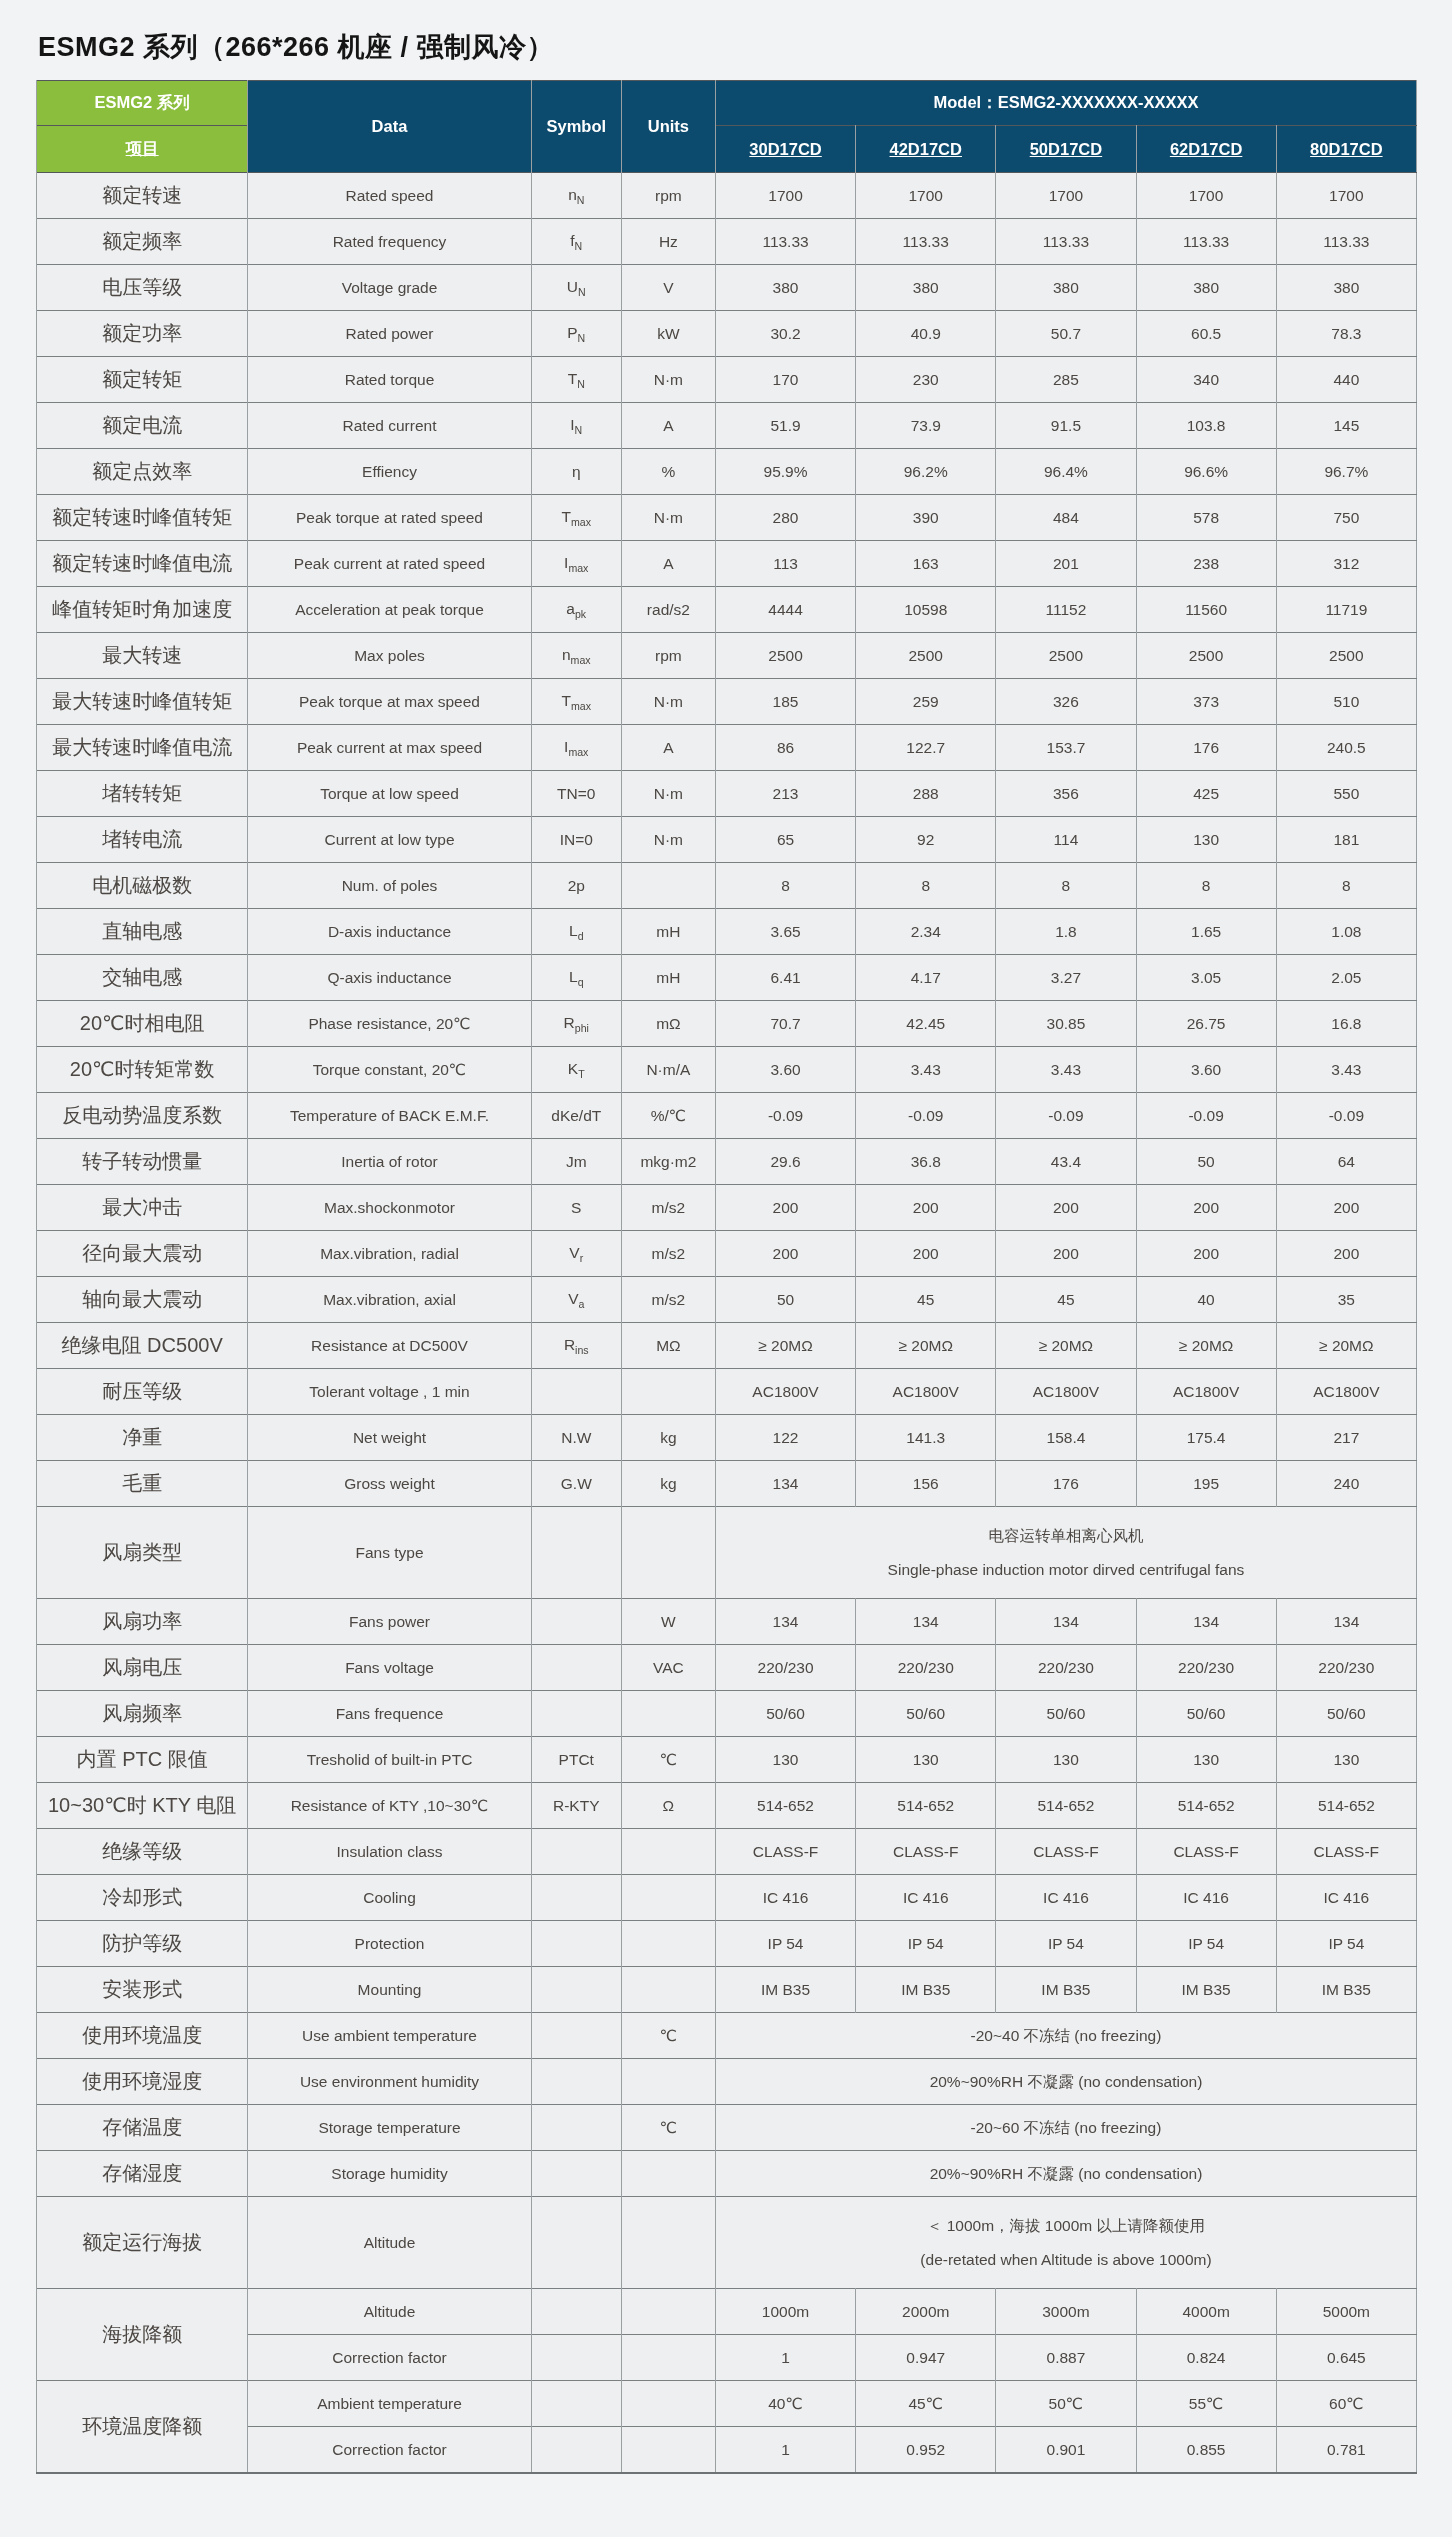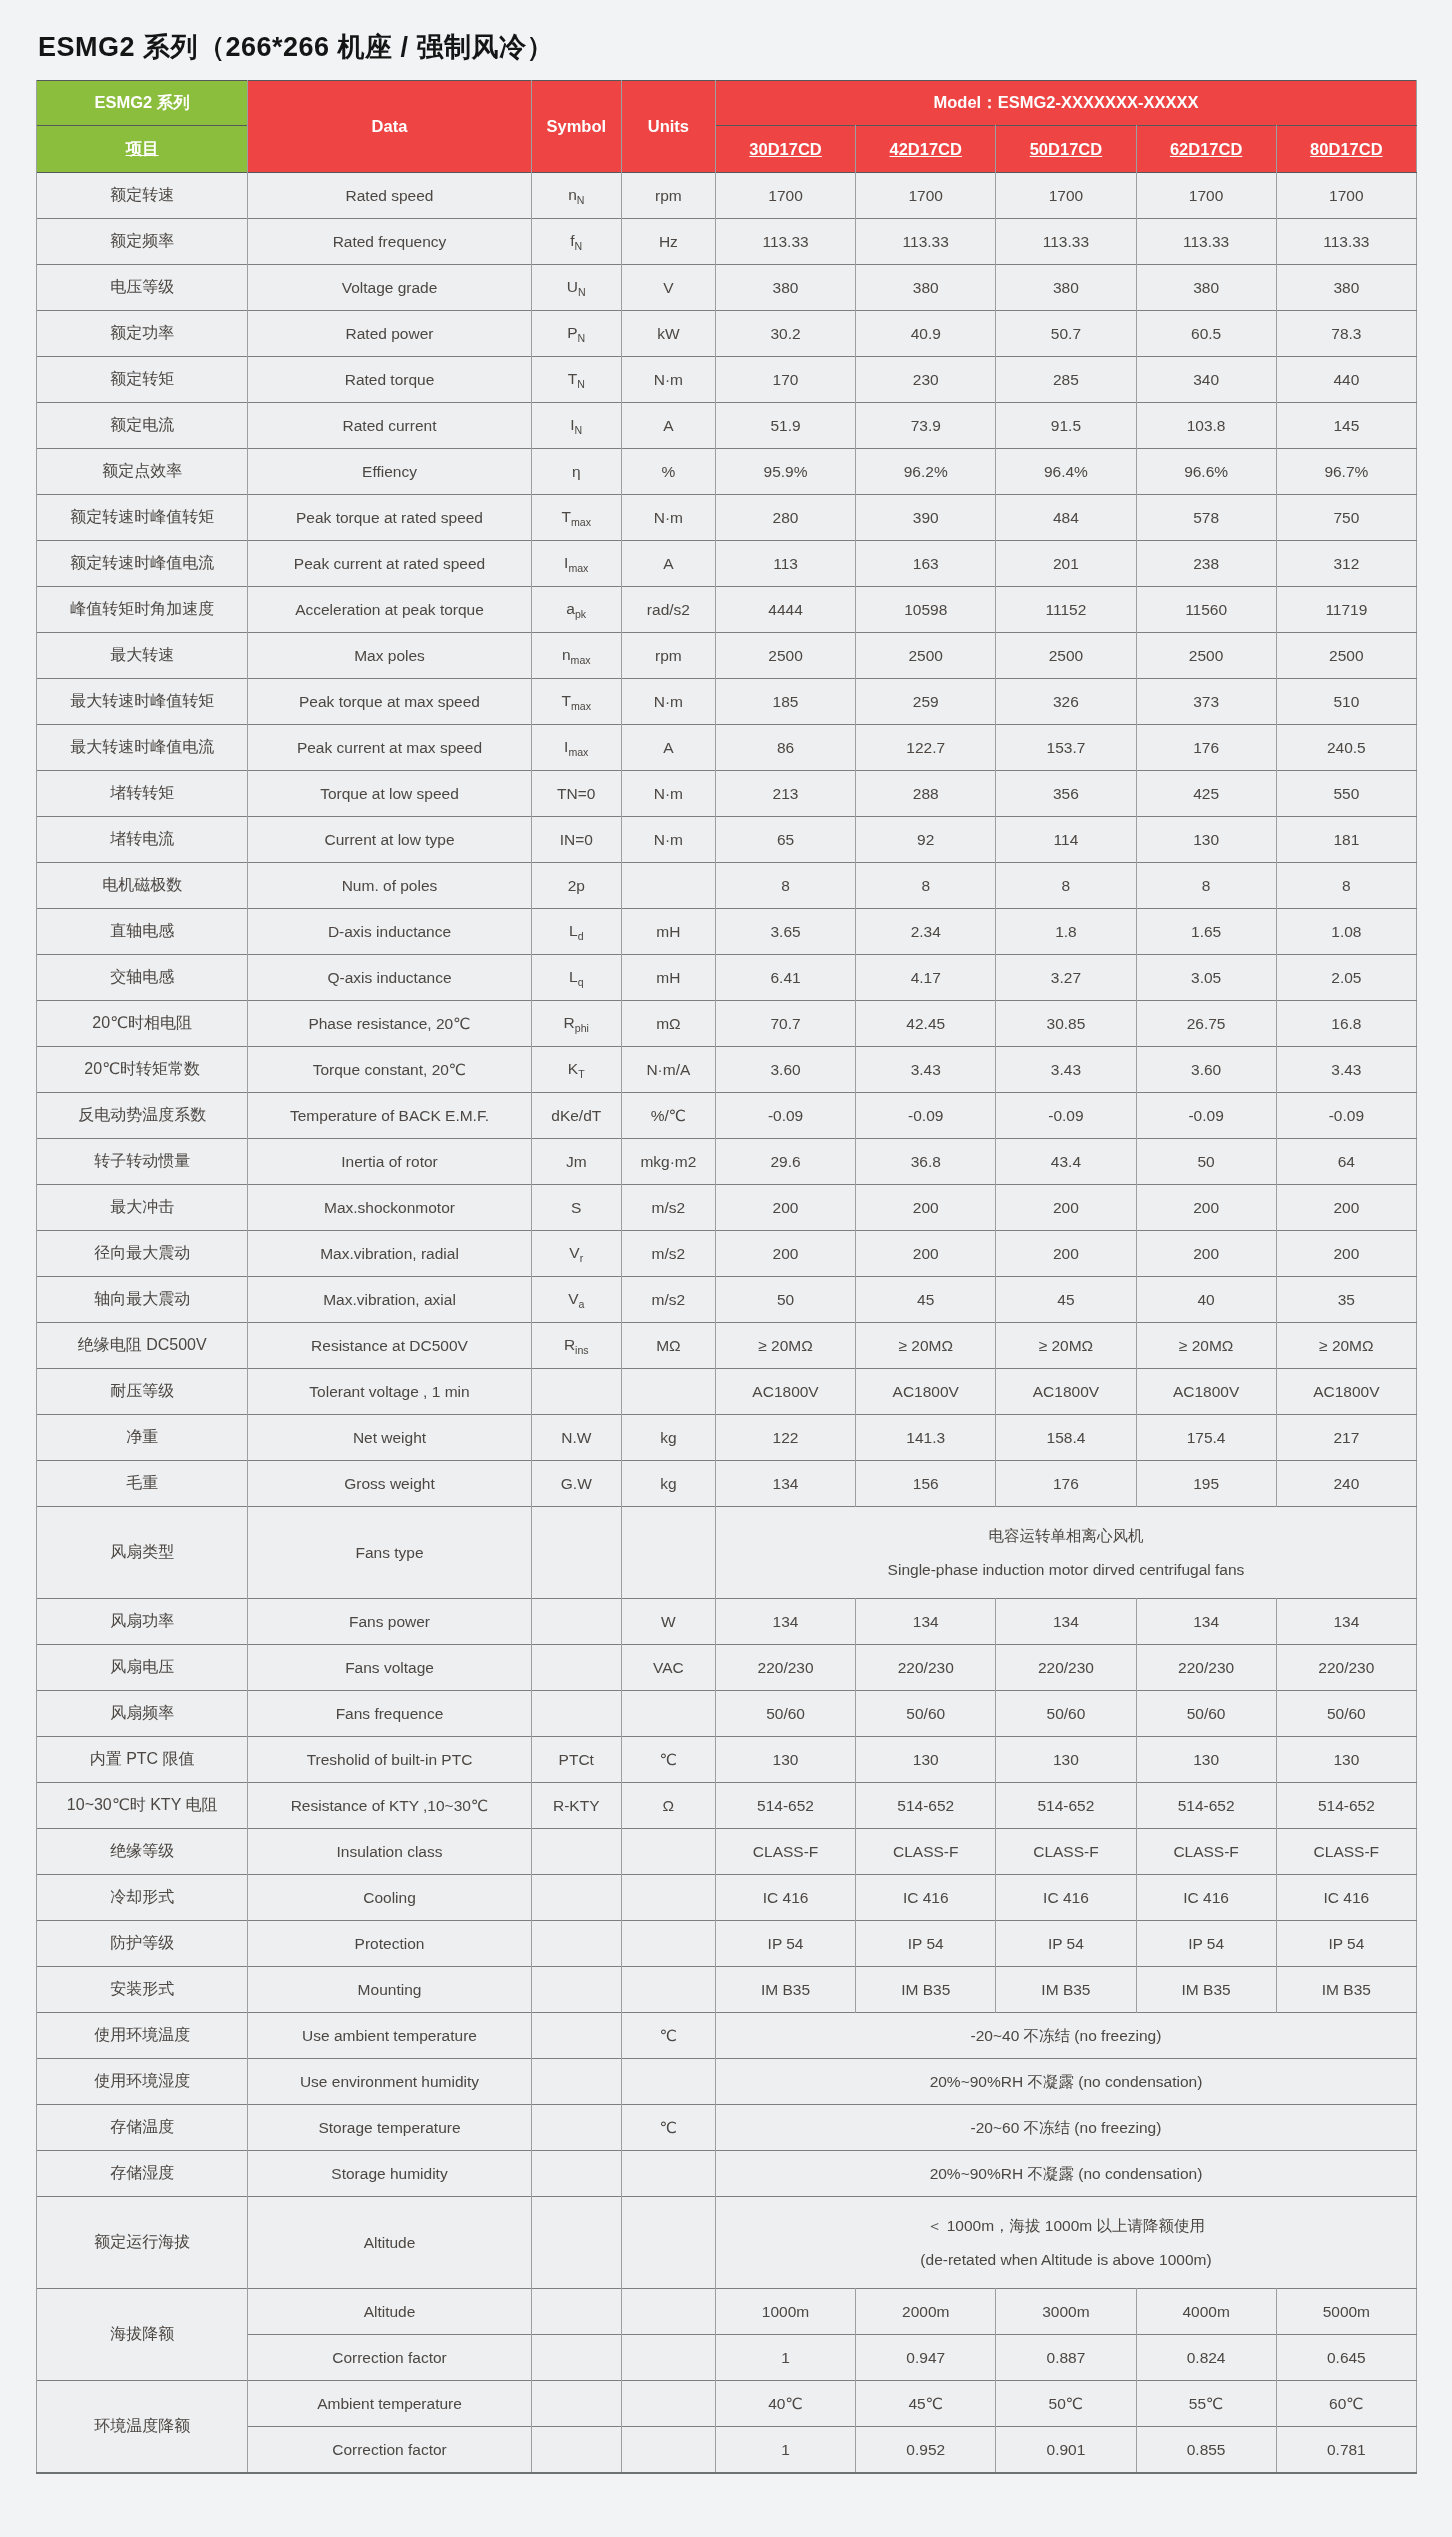--- a/index.html
+++ b/index.html
@@ -26,26 +26,26 @@
     border-left:1px solid #9aa0a2;
     text-align:center;vertical-align:middle;
     font-size:15.5px;font-weight:normal;
     padding:0 3.9px;color:#4c4743;
     overflow:hidden;
   }
   tr{border-bottom:1.9px solid #7a7f82;}
   thead tr{border-bottom:1.9px solid #55585a;}
   thead th{color:#ffffff;font-weight:bold;font-size:16.5px;}
   .h-green{background:#8cbe3e;}
-  .h-blue{background:#ef4444;}
+  .h-blue{background:#0c4a6e;}
   thead tr.r1 th{height:44px;margin-top:28px;}
   thead tr.r2 th{height:46px;text-decoration:underline;}
   tbody td{height:45px;background:#edeff0;}
   tbody tr.tall td{height:91px;}
-  td.cn{font-size:16px;}
+  td.cn{font-size:20px;}
   td.sym sub{font-size:10.6px;}
   td.merged .mline{line-height:2.2;}
 </style>
 </head>
 <body>
 
 <div class="page">
   <div class="title">ESMG2 系列（266*266 机座 / 强制风冷）</div>
 
   <table class="spec">

